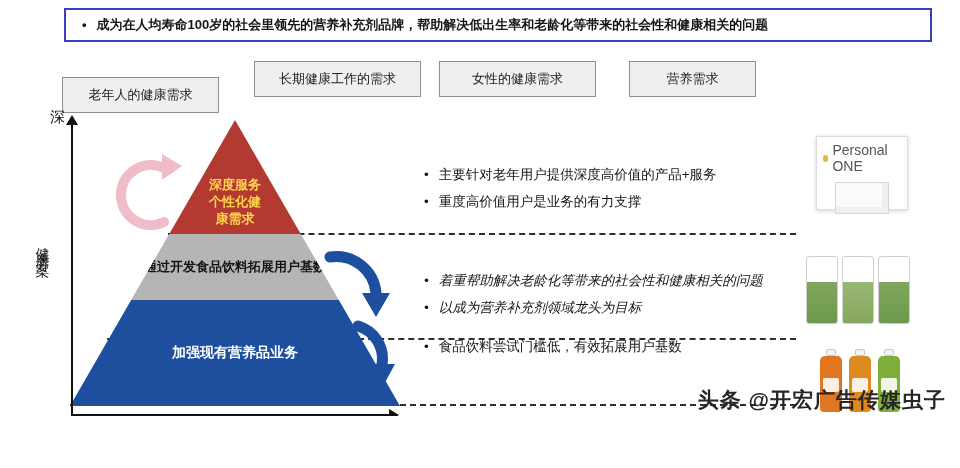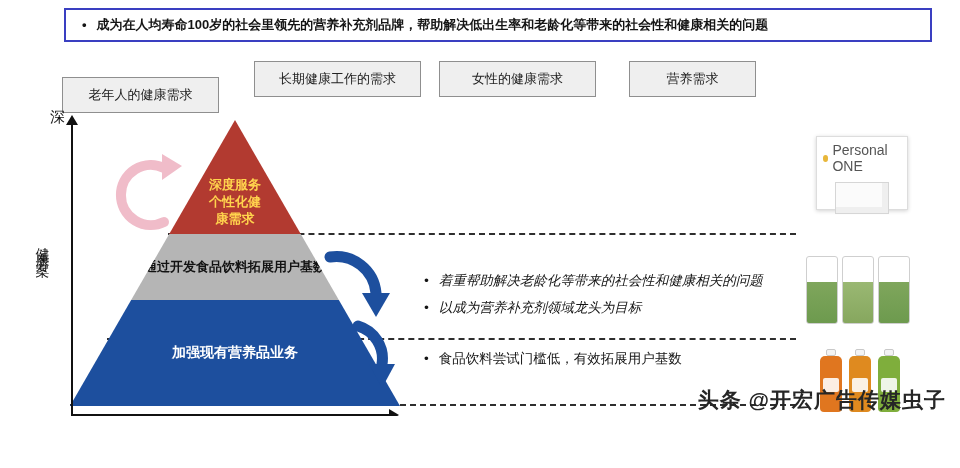--- a/index.html
+++ b/index.html
@@ -47,21 +47,21 @@
   .x-axis{position:absolute;left:71px;top:414px;width:320px;height:2px;background:#111;}
   .x-arrow{position:absolute;left:389px;top:409px;width:0;height:0;
     border-top:6px solid transparent;border-bottom:6px solid transparent;border-left:10px solid #111;}
   .label-deep{position:absolute;left:50px;top:108px;font-size:15px;font-weight:500;}
   .label-health{position:absolute;left:34px;top:236px;writing-mode:vertical-rl;text-orientation:upright;
     font-size:14px;font-weight:500;letter-spacing:5px;}
   .label-target{position:absolute;left:178px;top:424px;font-size:14px;font-weight:500;}
   .label-wide{position:absolute;left:383px;top:418px;font-size:15px;font-weight:500;}
   
   .bullets{position:absolute;left:424px;width:372px;}
-  #bul-top{top:166px;} #bul-mid{top:272px;font-style:italic;} #bul-bot{top:350px;}
+  #bul-top{top:166px;} #bul-mid{top:272px;font-style:italic;} #bul-bot{top:338px;}
   .bullets .item{display:flex;font-size:13.5px;font-weight:500;color:#141414;line-height:1.35;margin-bottom:9px;}
   .bullets .item::before{content:"•";margin-right:10px;flex:0 0 auto;}
   
   .arrow-svg{position:absolute;}
   
   .prod-card{position:absolute;left:816px;top:136px;width:92px;height:74px;background:#fff;
     border:1px solid #ddd;box-shadow:0 1px 4px rgba(0,0,0,.18);box-sizing:border-box;}
   .po-head{display:flex;align-items:center;gap:4px;padding:5px 6px 2px 6px;}
   .po-dot{width:7px;height:7px;border-radius:50%;background:#e8b73a;}
   .po-text{font-size:14px;color:#555;}
@@ -135,20 +135,24 @@
 
   <div class="y-axis"></div>
   <div class="y-arrow"></div>
   <div class="x-axis"></div>
   <div class="x-arrow"></div>
   <div class="label-deep">深</div>
   <div class="label-health">健康方案</div>
   <div class="label-target">目标用户</div>
   <div class="label-wide">广</div>
 
+  <div class="bullets" id="bul-top">
+    <div class="item">主要针对老年用户提供深度高价值的产品+服务</div>
+    <div class="item">重度高价值用户是业务的有力支撑</div>
+  </div>
   <div class="bullets" id="bul-mid">
     <div class="item">着重帮助解决老龄化等带来的社会性和健康相关的问题</div>
     <div class="item">以成为营养补充剂领域龙头为目标</div>
   </div>
   <div class="bullets" id="bul-bot">
     <div class="item">食品饮料尝试门槛低，有效拓展用户基数</div>
   </div>
 
   <div class="prod-card">
     <div class="po-head">

